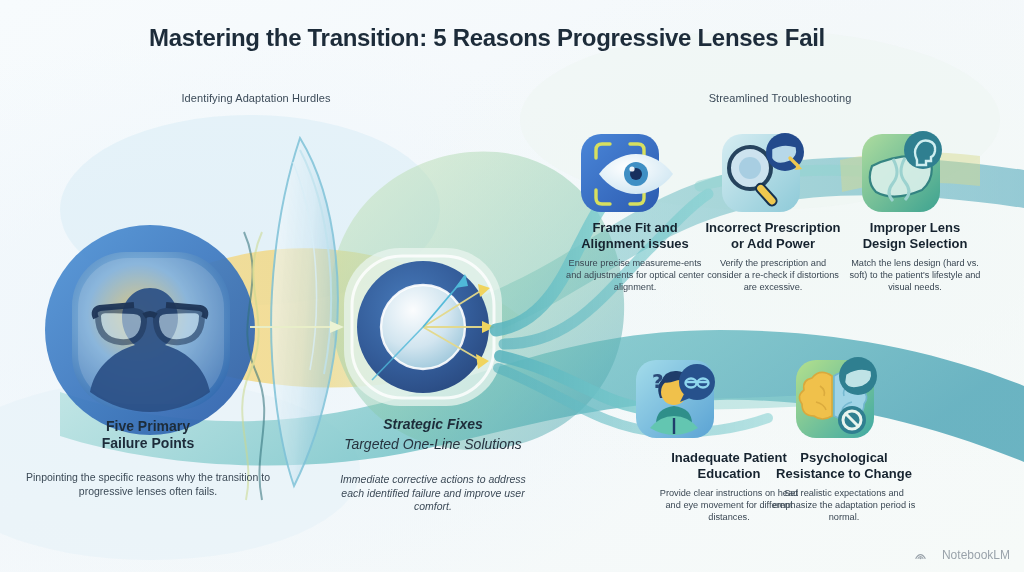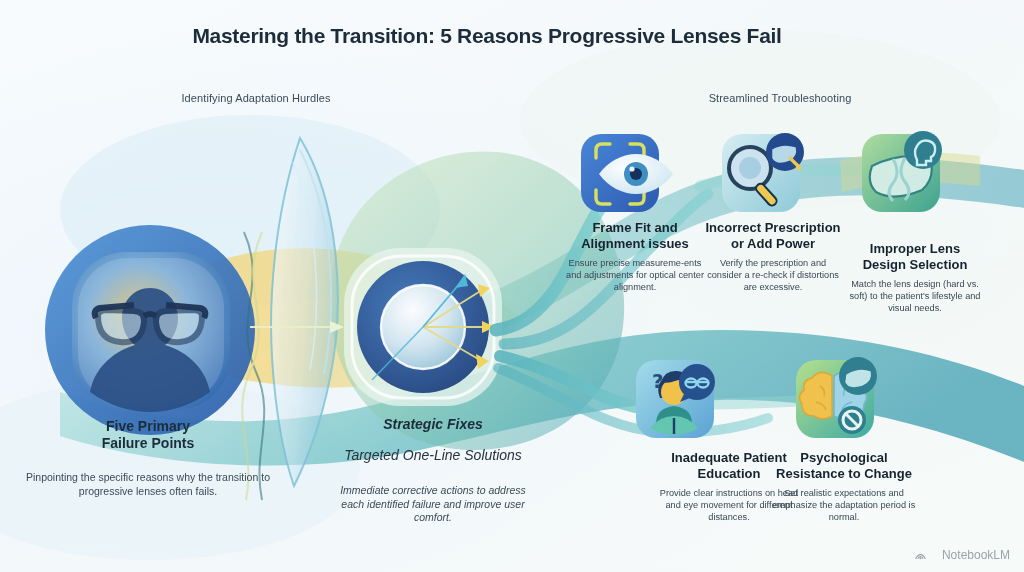--- a/index.html
+++ b/index.html
@@ -15,45 +15,45 @@
       radial-gradient(ellipse 620px 380px at 80% 40%, #f2f8f6 0%, rgba(242,248,246,0) 70%),
       linear-gradient(150deg,#f7fbfd 0%,#f4f8fb 45%,#f6faf8 100%);
     overflow:hidden;
   }
   .layer{position:absolute;left:0;top:0;width:1024px;height:572px;}
   svg.layer{display:block;}
 
   
   .title{
     position:absolute;left:0;top:24px;width:974px;text-align:center;
-    font-size:21px;font-weight:bold;letter-spacing:-0.3px;
+    font-size:24px;font-weight:bold;letter-spacing:-0.3px;
     color:#1d2c3a;
   }
   .section-sub{
     position:absolute;top:92px;font-size:11px;color:#3b4a58;
     text-align:center;letter-spacing:0.1px;
   }
   #sub-left{left:96px;width:320px;}
   #sub-right{left:620px;width:320px;}
 
   .blocktext{position:absolute;text-align:center;}
   .bt-title{font-size:14px;font-weight:bold;color:#1d2c3a;line-height:1.22;}
-  .bt-sub{font-size:14px;color:#27333f;line-height:1.25;margin-top:14px;}
+  .bt-sub{font-size:14px;color:#27333f;line-height:1.25;margin-top:3px;}
   .bt-body{font-size:10.5px;color:#3c4a57;line-height:1.33;margin-top:19px;}
 
   #left-block{left:22px;top:418px;width:252px;}
   #mid-block{left:330px;top:416px;width:206px;font-style:italic;}
 
   .card{position:absolute;text-align:center;}
   .card-title{font-size:13px;font-weight:bold;color:#16232f;line-height:1.26;}
   .card-body{font-size:9.2px;color:#3a4753;line-height:1.33;margin-top:4px;}
 
   #card-0{left:566px;top:220px;width:138px;}
   #card-1{left:702px;top:220px;width:142px;}
-  #card-2{left:842px;top:220px;width:146px;margin-top:21px;}
+  #card-2{left:842px;top:220px;width:146px;}
   #card-3{left:654px;top:450px;width:150px;}
   #card-4{left:768px;top:450px;width:152px;}
 
   
   #watermark{
     position:absolute;right:14px;bottom:10px;
     display:flex;align-items:center;gap:15px;
     font-size:12px;color:#9aa3ab;
   }
   #watermark svg{display:block;}

